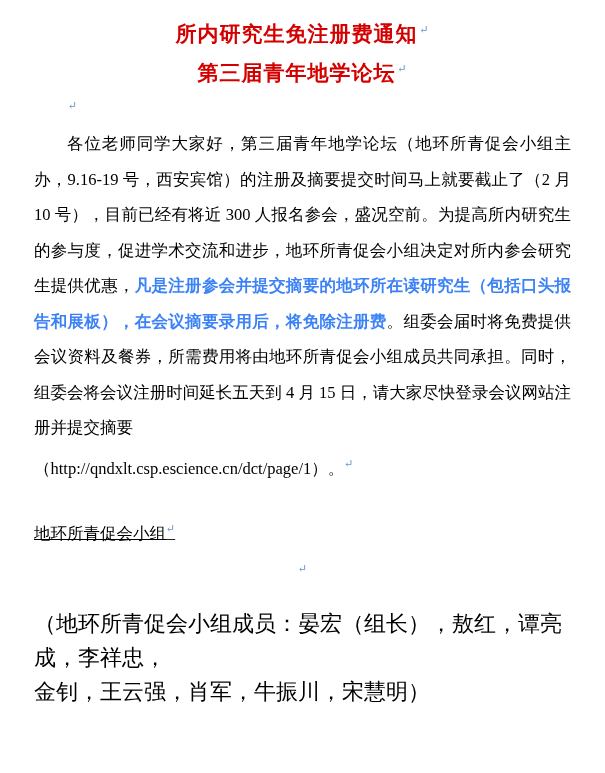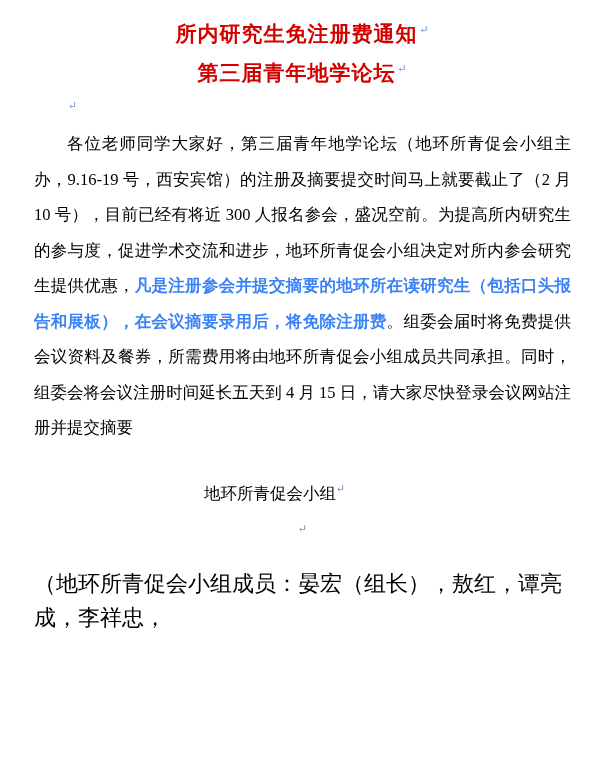--- a/index.html
+++ b/index.html
@@ -68,24 +68,25 @@
   }
   .url-line {
     font-size: 16.5px;
     line-height: 35.5px;
     text-indent: 0;
     margin: 0;
     font-family: "Liberation Serif", "DejaVu Serif", serif;
   }
   .sign-block {
     margin-top: 22px;
-    text-align: center;
+    text-align: left;
     font-size: 16.5px;
     line-height: 40px;
     padding-right: 56px;
+    text-decoration: underline;
   }
   .sign-date {
     padding-right: 34px;
   }
   .footer-note {
     font-size: 22px;
     line-height: 34px;
     margin-top: 24px;
     text-align: left;
   }
@@ -103,24 +104,26 @@
 
   <div class="title-block">
     <div class="title-line"><span>所内研究生免注册费通知</span><span class="pilcrow">↵</span></div>
     <div class="title-line"><span>第三届青年地学论坛</span><span class="pilcrow">↵</span></div>
   </div>
 
   <div class="blank-line"><span class="small-mark">↵</span></div>
 
   <p class="body-text"><span>各位老师同学大家好，第三届青年地学论坛（地环所青促会小组主办，9.16-19 号，西安宾馆）的注册及摘要提交时间马上就要截止了（2 月 10 号），目前已经有将近 300 人报名参会，盛况空前。为提高所内研究生的参与度，促进学术交流和进步，地环所青促会小组决定对所内参会研究生提供优惠，</span><span class="red-bold">凡是注册参会并提交摘要的地环所在读研究生（包括口头报告和展板），在会议摘要录用后，将免除注册费</span><span>。组委会届时将免费提供会议资料及餐券，所需费用将由地环所青促会小组成员共同承担。同时，组委会将会议注册时间延长五天到 4 月 15 日，请大家尽快登录会议网站注册并提交摘要</span></p>
 
+  <p class="url-line"><span>（http://qndxlt.csp.escience.cn/dct/page/1）。</span><span class="small-mark">↵</span></p>
 
   <div class="sign-block">
     <div><span>地环所青促会小组</span><span class="small-mark">↵</span></div>
   </div>
 
   <div class="blank-line center"><span class="small-mark">↵</span></div>
 
   <div class="footer-note">
     <div>（地环所青促会小组成员：晏宏（组长），敖红，谭亮成，李祥忠，</div>
+    <div>金钊，王云强，肖军，牛振川，宋慧明）</div>
   </div>
 
 </div>
 
 </body></html>

